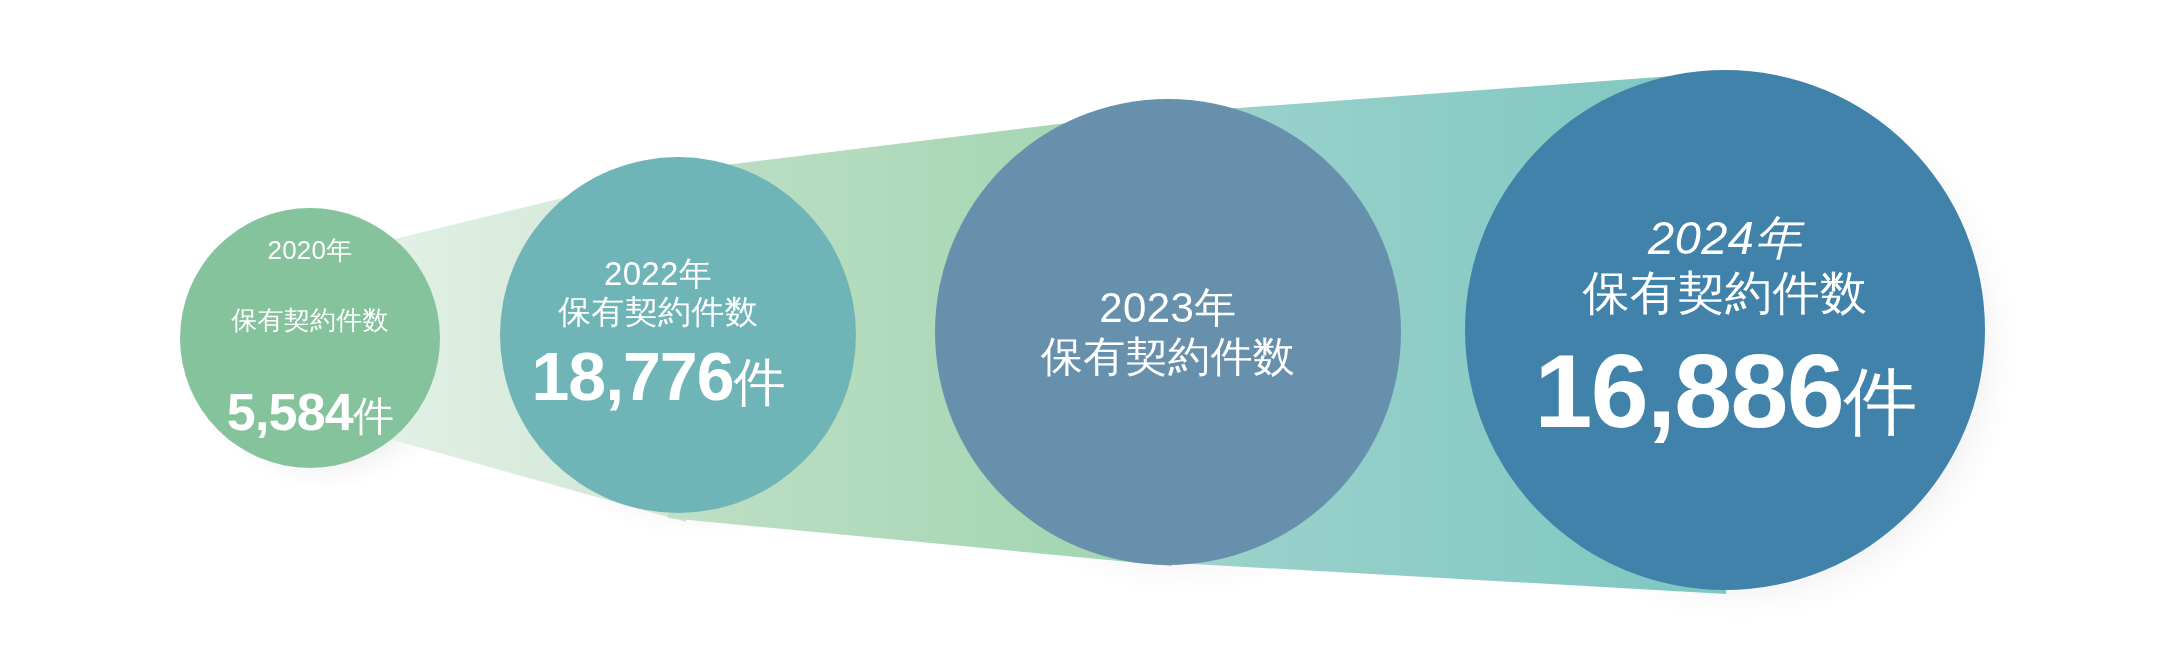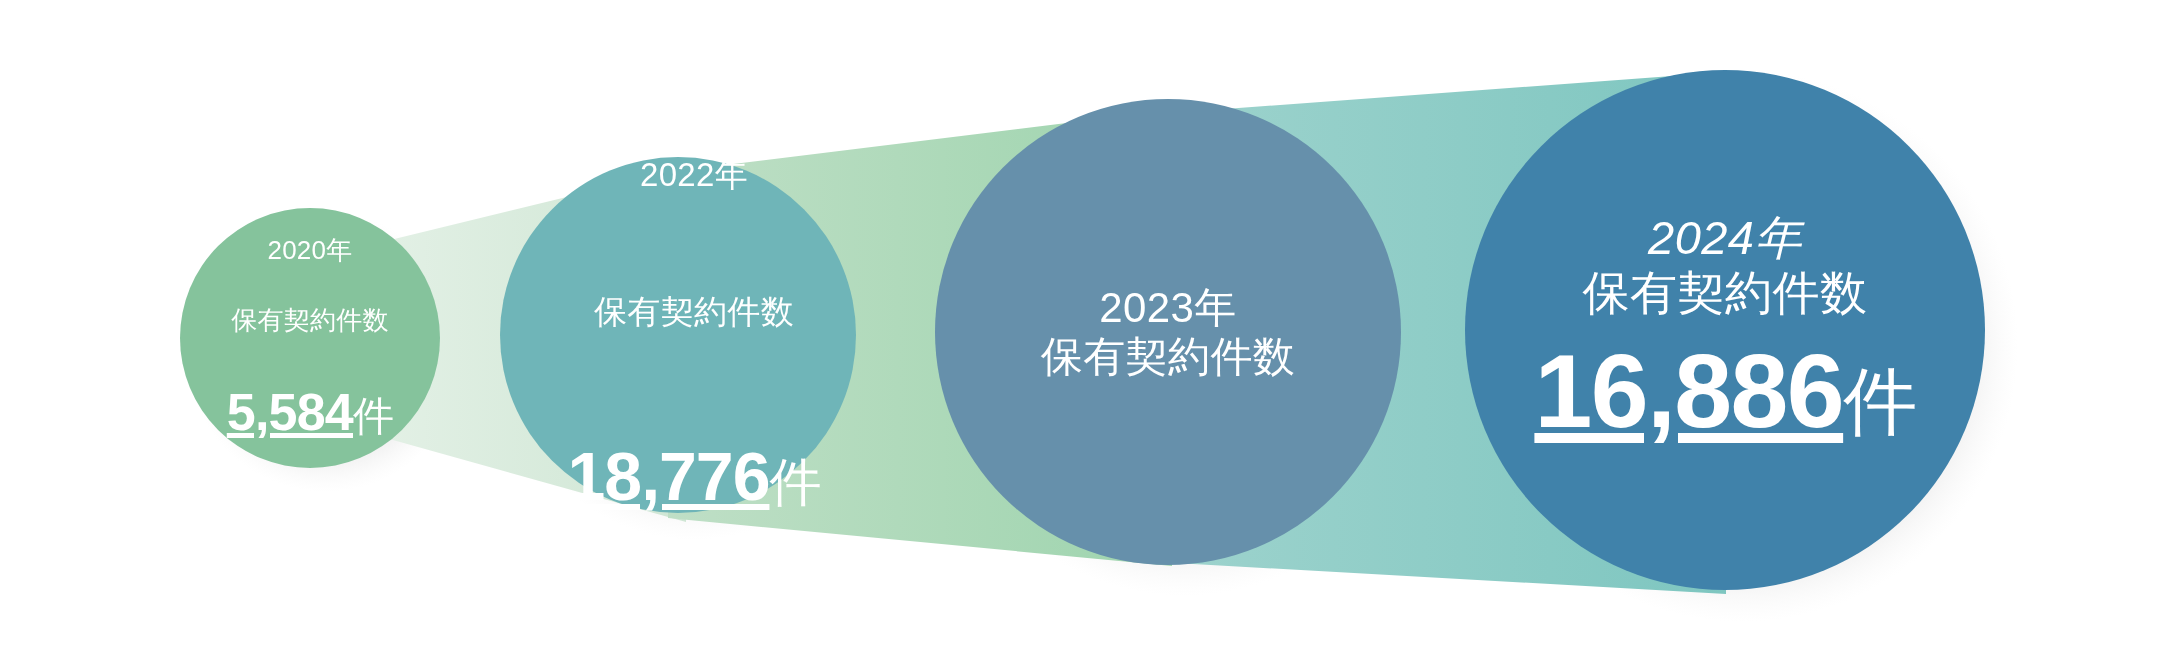--- a/index.html
+++ b/index.html
@@ -44,35 +44,34 @@
     letter-spacing: 0.01em;
   }
   .node .value-line {
     display: block;
     white-space: nowrap;
     font-weight: 700;
     letter-spacing: -0.015em;
   }
   .node .value-num {
     font-weight: 700;
-    text-decoration: underline;
   }
   .node .value-unit {
     font-weight: 500;
   }
 
   
   #node-0 { left: 180px; top: 208px; width: 260px; height: 260px; gap: 41px; }
   #node-0 .label-year { font-size: 26px; margin-bottom: 1px; }
   #node-0 .label-desc { font-size: 26px; }
   #node-0 .value-line { font-size: 52px; margin-top: 9px; }
   #node-0 .value-unit { font-size: 41px; }
 
   
-  #node-1 { left: 516px; top: 157px; width: 356px; height: 356px; justify-content: space-between; }
+  #node-1 { left: 480px; top: 157px; width: 356px; height: 356px; }
   #node-1 .label-year { font-size: 33px; margin-bottom: 2px; }
   #node-1 .label-desc { font-size: 33px; }
   #node-1 .value-line { font-size: 68px; margin-top: 11px; }
   #node-1 .value-unit { font-size: 52px; }
 
   
   #node-2 { left: 935px; top: 99px; width: 466px; height: 466px; }
   #node-2 .label-year { font-size: 42px; margin-bottom: 3px; }
   #node-2 .label-desc { font-size: 42px; }
   #node-2 .value-line { font-size: 90px; margin-top: 13px; }

